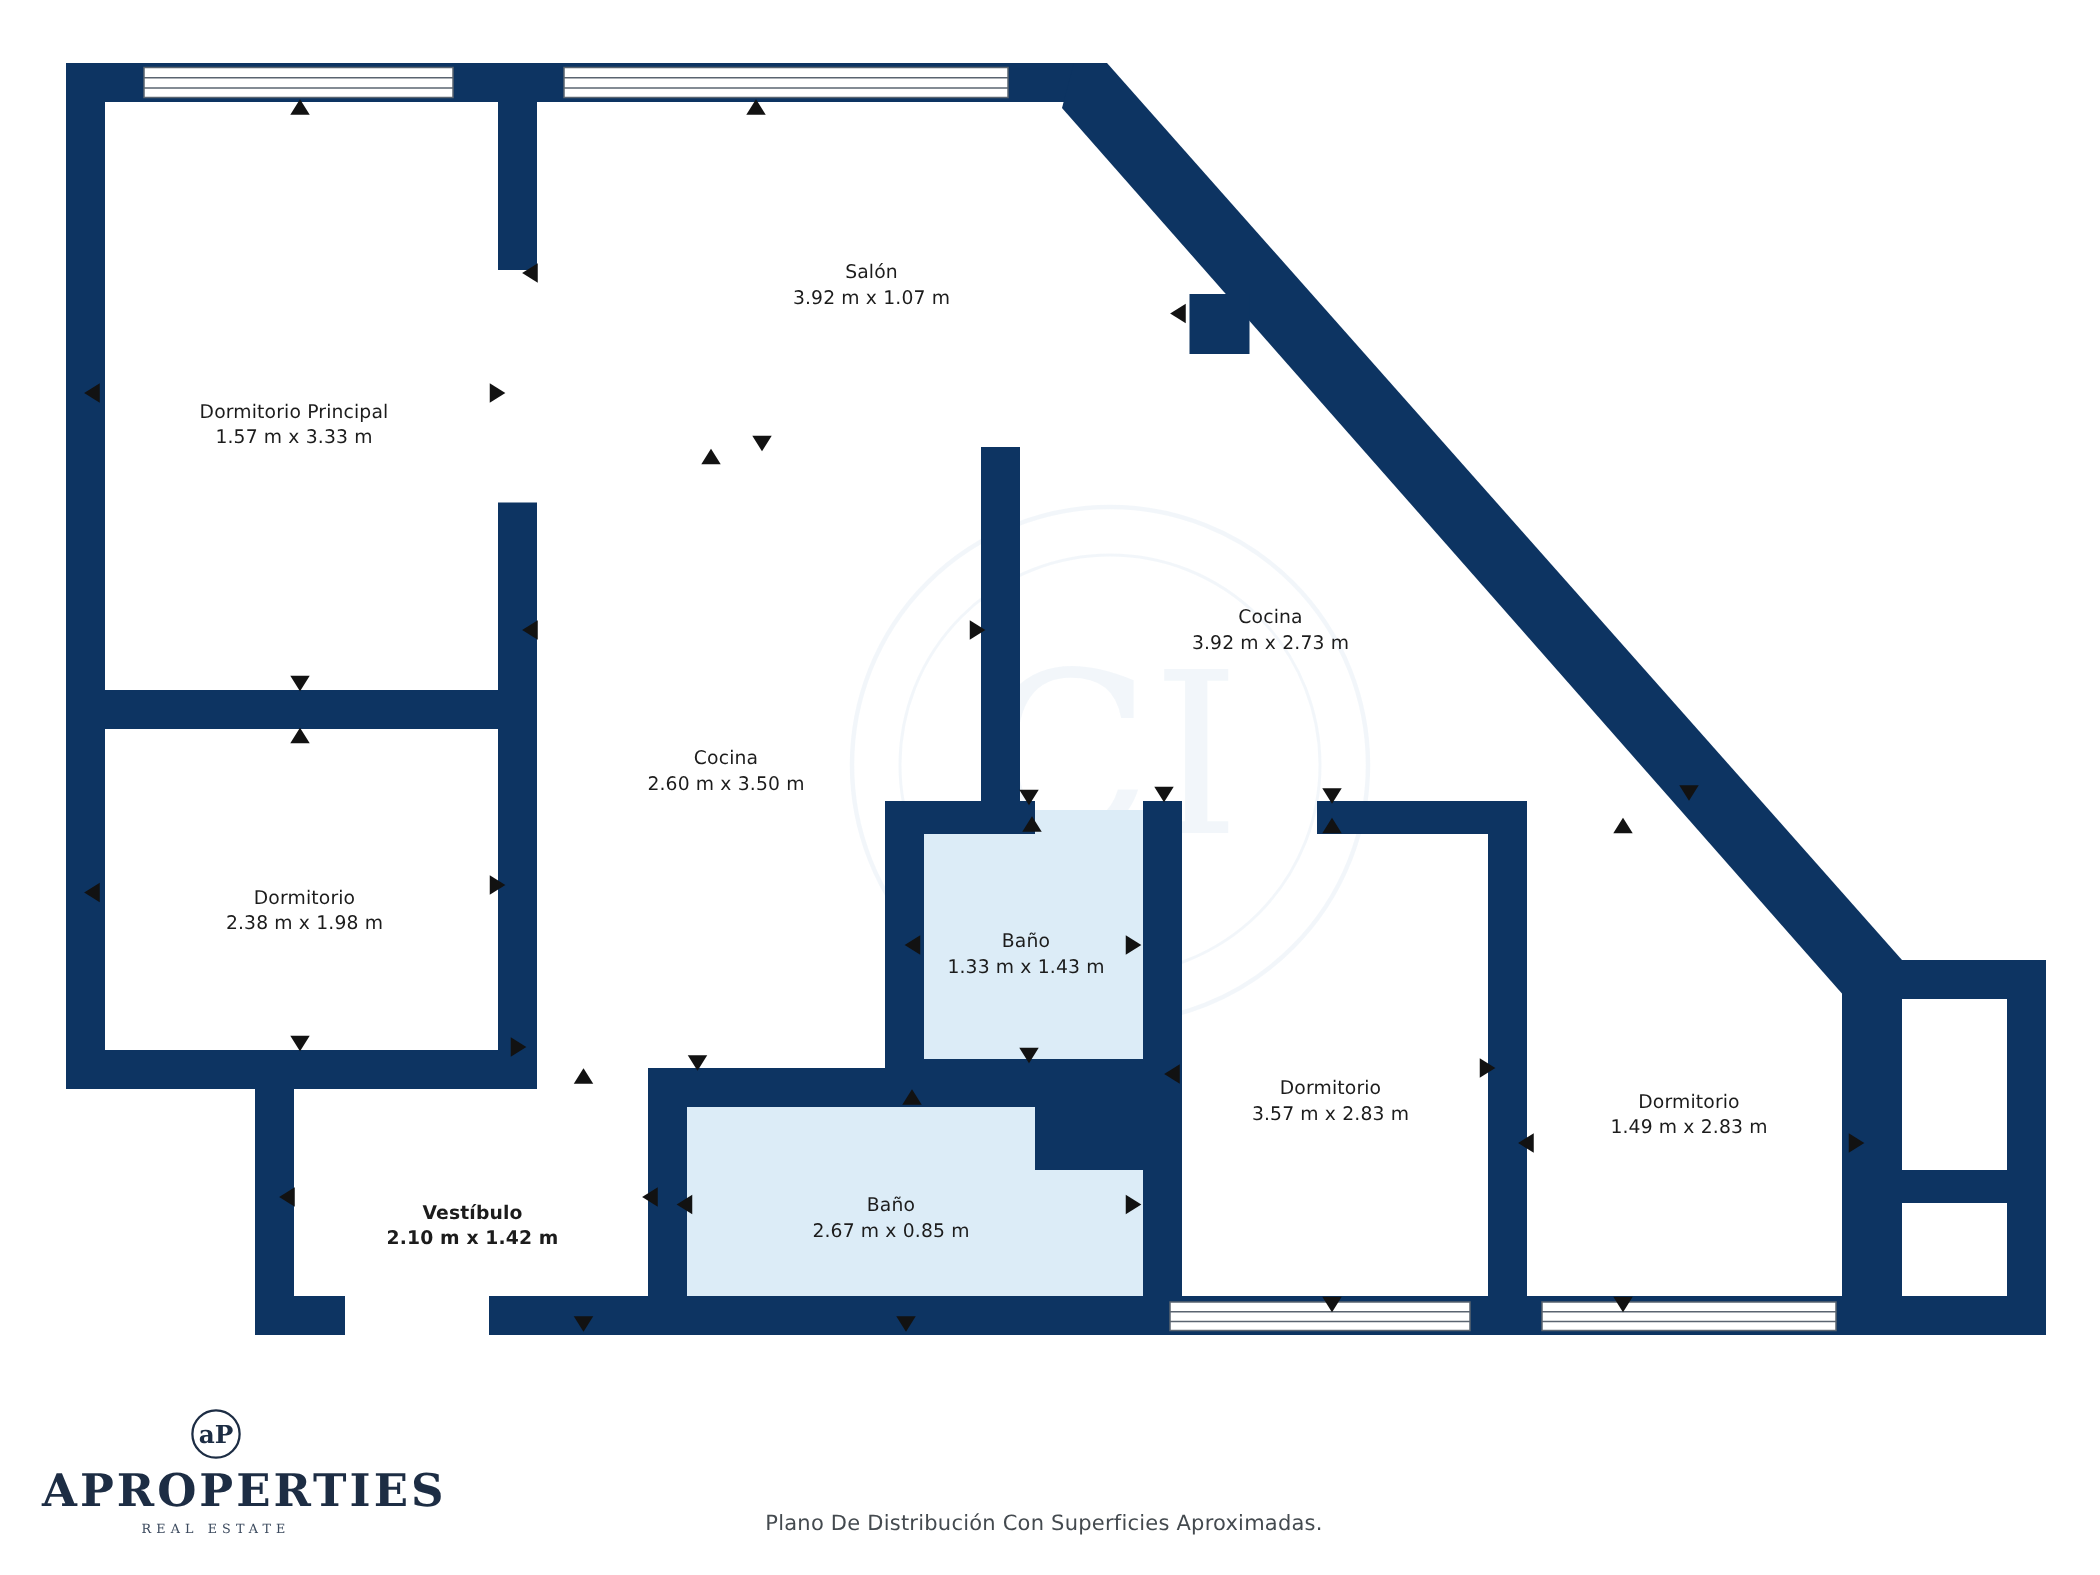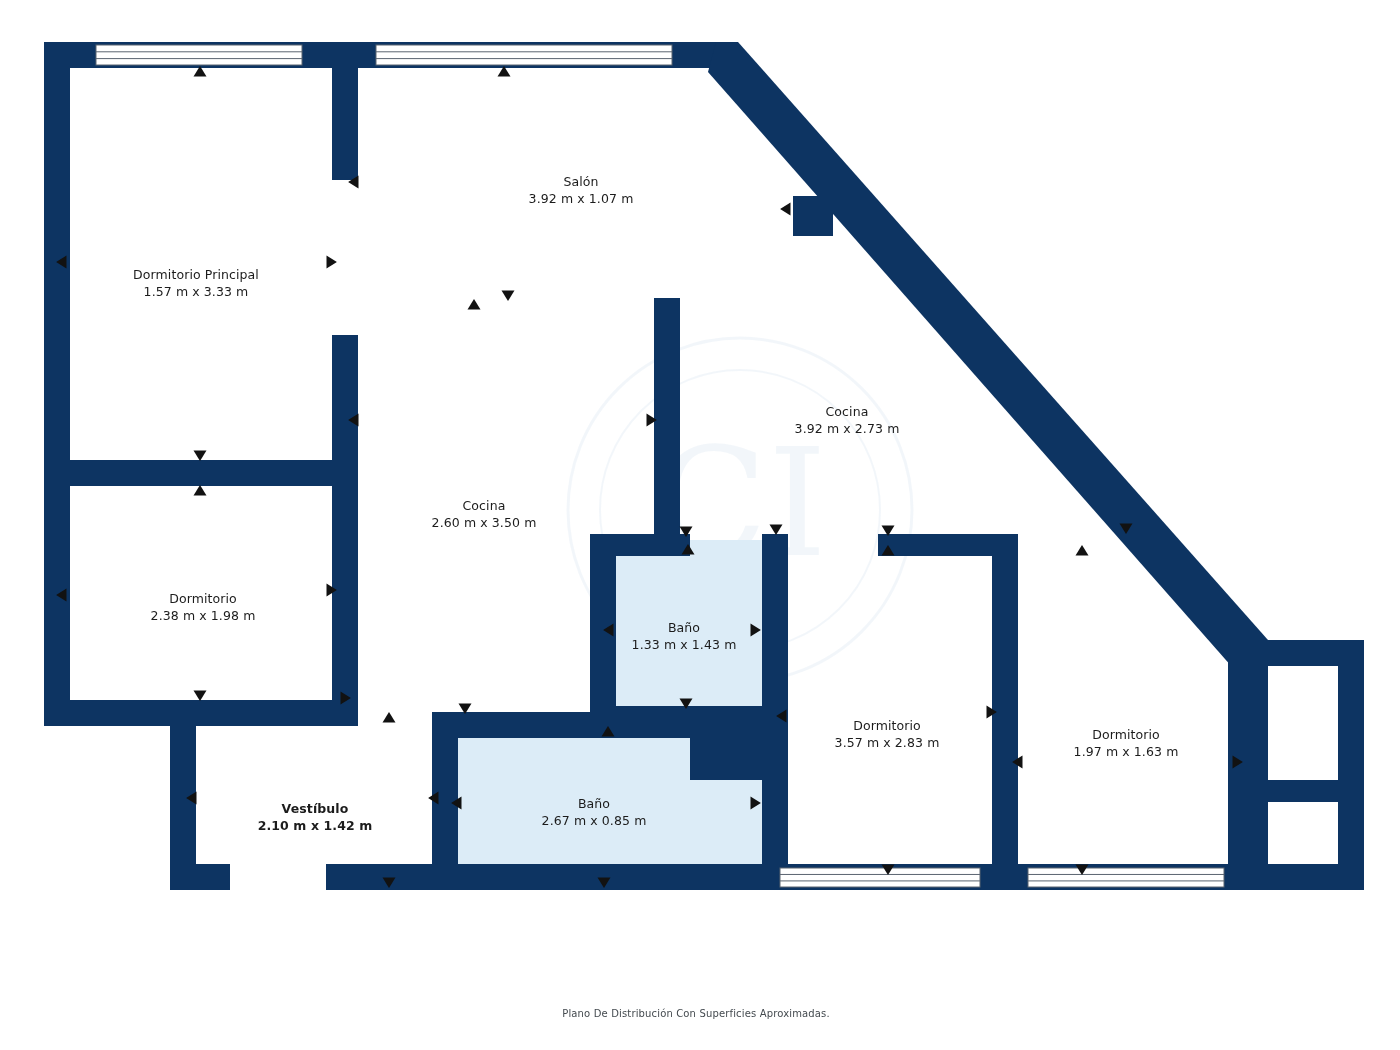--- a/index.html
+++ b/index.html
@@ -62,21 +62,21 @@
     font-size:8.5px;
     letter-spacing:3.4px;
     color:#3c4a5e;
     margin-top:5px;
   }
 
   #caption{
     position:absolute;
     left:0;top:1008px;width:1392px;
     text-align:center;
-    font-size:10px;
+    font-size:14px;
     color:#444a4f;
     letter-spacing:.15px;
   }
   
   #watermark{
     position:absolute;
     left:560px;top:330px;
     width:360px;height:360px;
     opacity:.055;
     pointer-events:none;
@@ -221,27 +221,35 @@
       <div class="room-label" style="left: 684px; top: 636px;">
         <span class="rname">Baño</span>
         <span class="rdim">1.33 m x 1.43 m</span>
       </div>
       <div class="room-label" style="left: 887px; top: 734px;">
         <span class="rname">Dormitorio</span>
         <span class="rdim">3.57 m x 2.83 m</span>
       </div>
       <div class="room-label" style="left: 1126px; top: 743px;">
         <span class="rname">Dormitorio</span>
-        <span class="rdim">1.97 m x 1.63 m</span>
+        <span class="rdim">1.49 m x 2.83 m</span>
       </div>
       <div class="room-label" style="left: 315px; top: 817px; font-weight: bold;">
         <span class="rname">Vestíbulo</span>
         <span class="rdim">2.10 m x 1.42 m</span>
       </div>
       <div class="room-label" style="left: 594px; top: 812px;">
         <span class="rname">Baño</span>
         <span class="rdim">2.67 m x 0.85 m</span>
       </div>
     </div>
 
+  <div id="brand">
+    <svg class="mark" viewBox="0 0 48 48">
+      <circle cx="24" cy="24" r="21" fill="none" stroke="#1d2d44" stroke-width="2"></circle>
+      <text x="24" y="32" text-anchor="middle" font-family="DejaVu Serif, serif" font-size="22" font-weight="700" fill="#1d2d44">aP</text>
+    </svg>
+    <span class="bname">APROPERTIES</span>
+    <span class="bsub">REAL ESTATE</span>
+  </div>
 
   <div id="caption">Plano De Distribución Con Superficies Aproximadas.</div>
 </div>
 
 </body></html>

